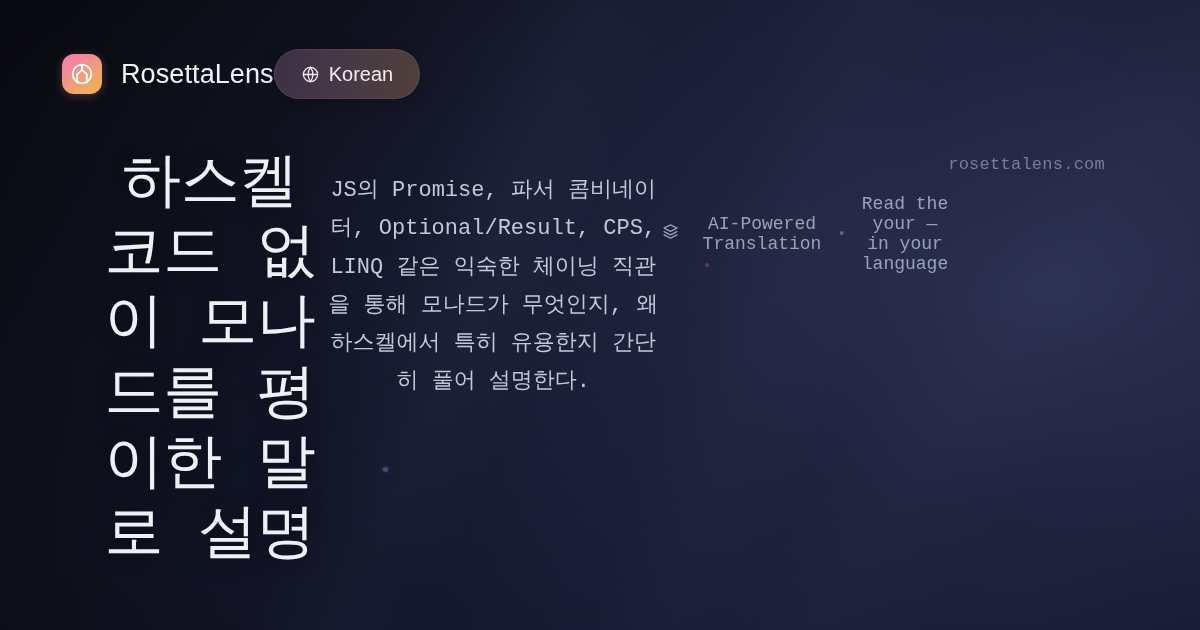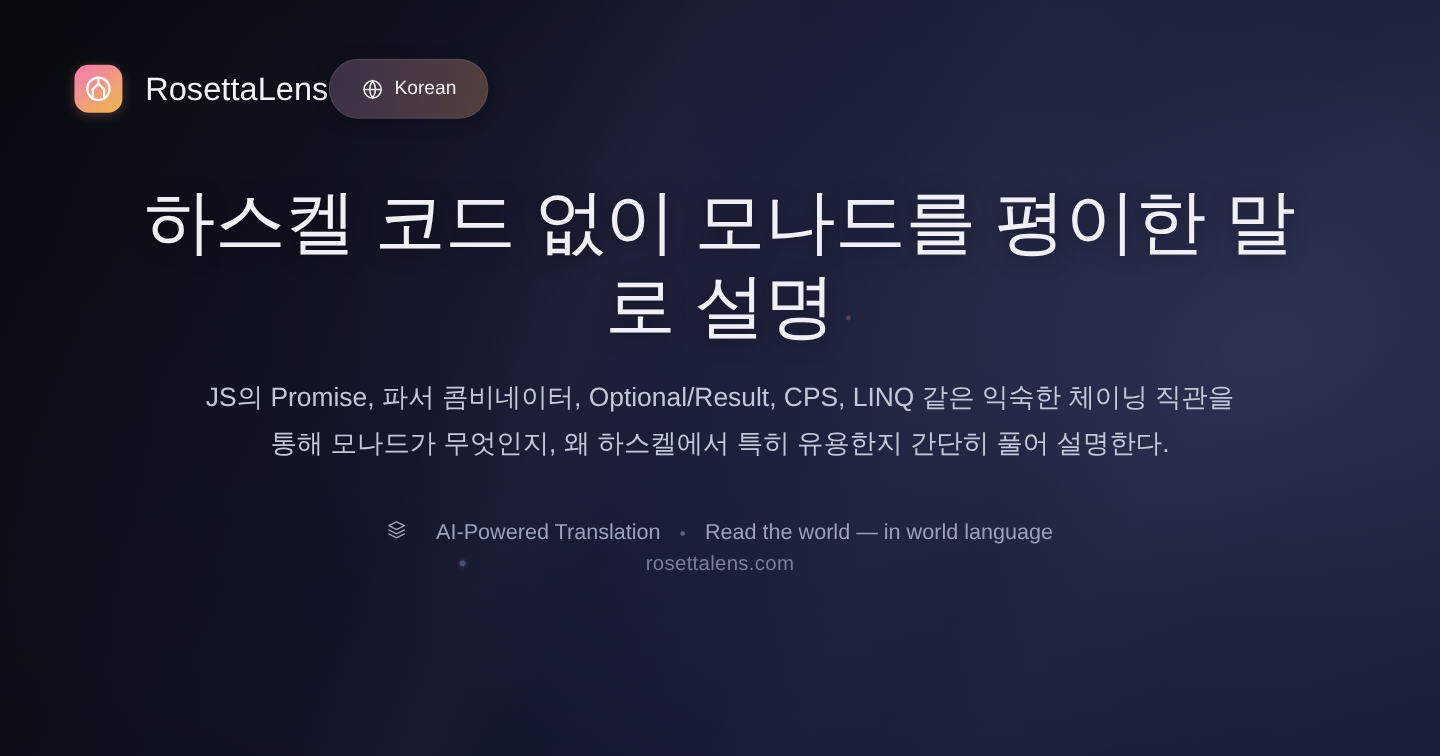--- a/index.html
+++ b/index.html
@@ -65,31 +65,32 @@
   .brand-name {
     font-size:27px; font-weight:400; letter-spacing:.1px;
     color:#f2f3f8;
   }
 
   .lang-badge {
     display:flex; align-items:center; gap:9px;
     height:50px; padding:0 26px; border-radius:999px;
     background:linear-gradient(100deg, rgba(62,50,72,0.96) 0%, rgba(74,58,72,0.96) 45%, rgba(84,66,60,0.96) 100%);
     border:1px solid rgba(150,125,130,0.20);
-    color:#f1edf0; font-size:16px; font-weight:400;
+    color:#f1edf0; font-size:20px; font-weight:400;
     box-shadow:0 2px 14px rgba(0,0,0,0.25);
   }
   .lang-badge .globe { display:flex; align-items:center; }
 
   
   .content {
     position:absolute; left:0; right:0; top:150px;
     padding:0 95px;
-    display:flex; flex-direction:column; align-items:center;
+    display:flex; align-items:flex-start;
     text-align:center;
+    font-family:Liberation Mono, monospace;
   }
 
   .title {
     font-size:59px; line-height:1.19; font-weight:400;
     color:#eef0f6; letter-spacing:-0.4px;
     max-width:980px;
     text-shadow:0 2px 18px rgba(0,0,0,0.40);
   }
 
   .description {
@@ -164,20 +165,20 @@
         <span>
           <svg width="17" height="17" viewBox="0 0 24 24" fill="none" stroke="#9aa2ba" stroke-width="1.7" stroke-linecap="round" stroke-linejoin="round">
             <path d="M12 2.6 2.8 7.2 12 11.8 21.2 7.2z"></path>
             <path d="M2.8 12.2 12 16.8 21.2 12.2"></path>
             <path d="M2.8 16.8 12 21.4 21.2 16.8"></path>
           </svg>
         </span>
         <span>AI-Powered Translation</span>
       </span>
       <span class="meta-sep">•</span>
-      <span class="meta-item">Read the world — in world language</span>
+      <span class="meta-item">Read the your — in your language</span>
     </div>
 
     <div class="site">rosettalens.com</div>
 
   </div>
 
 </div>
 
 </body></html>

